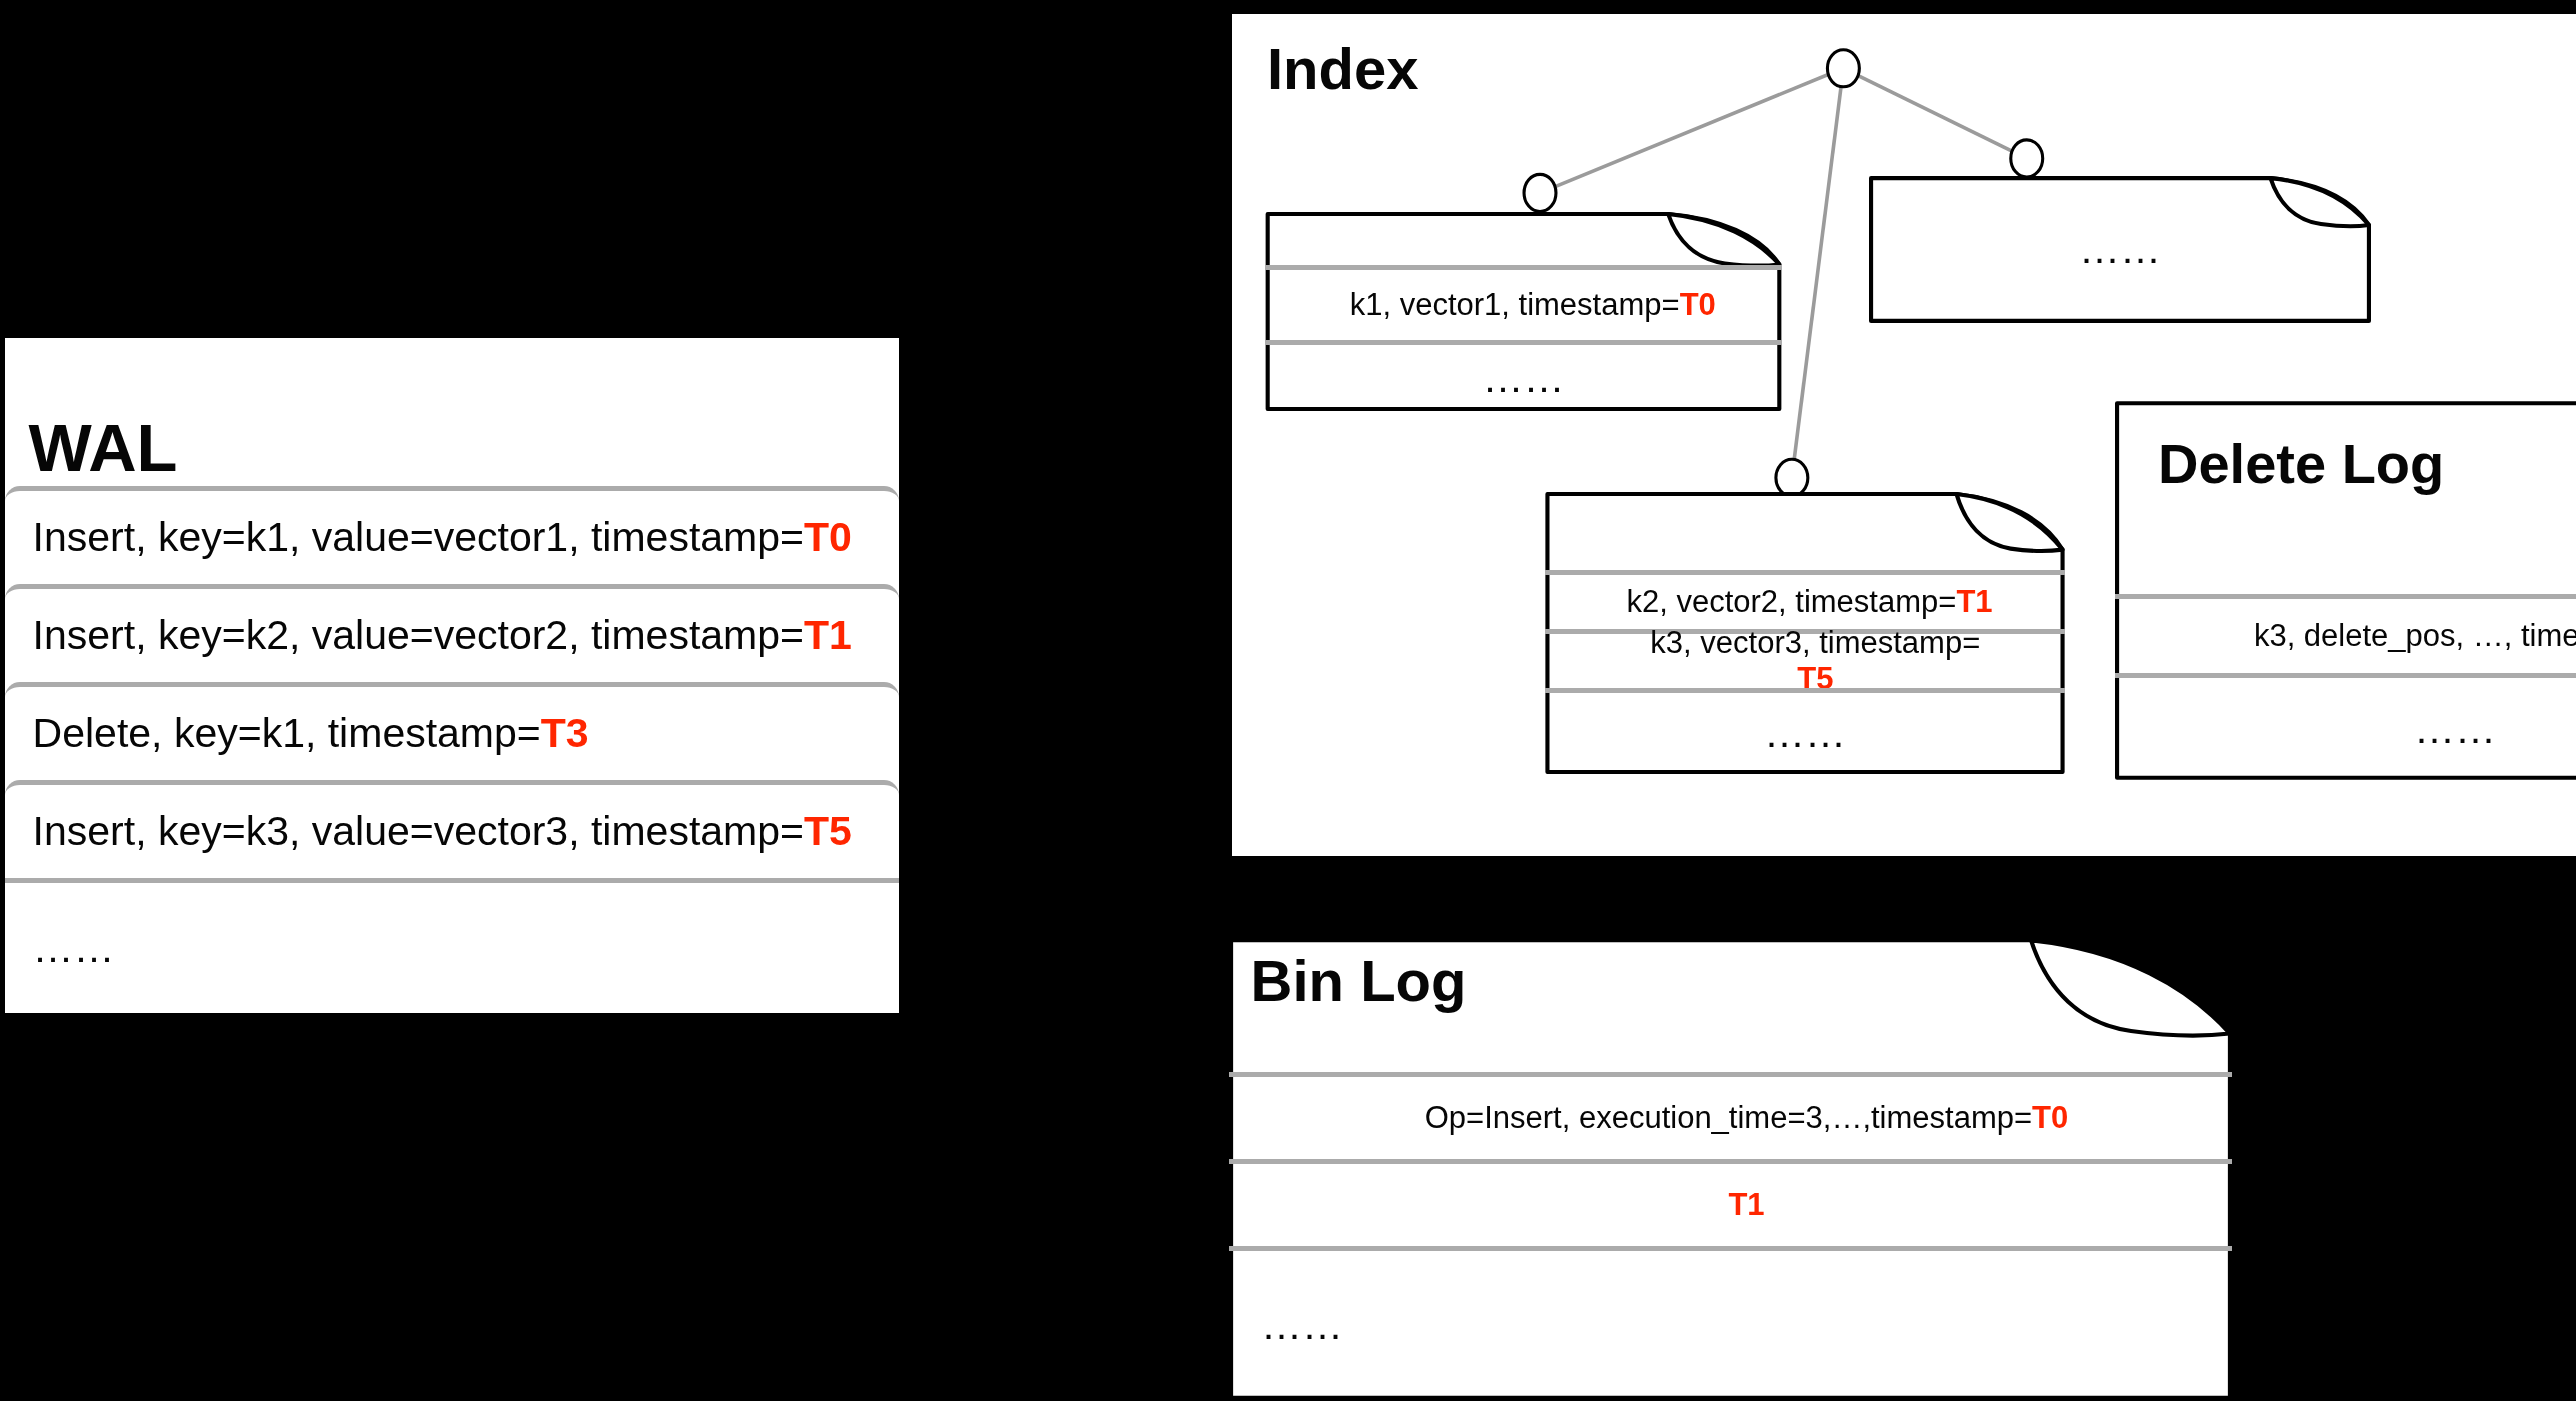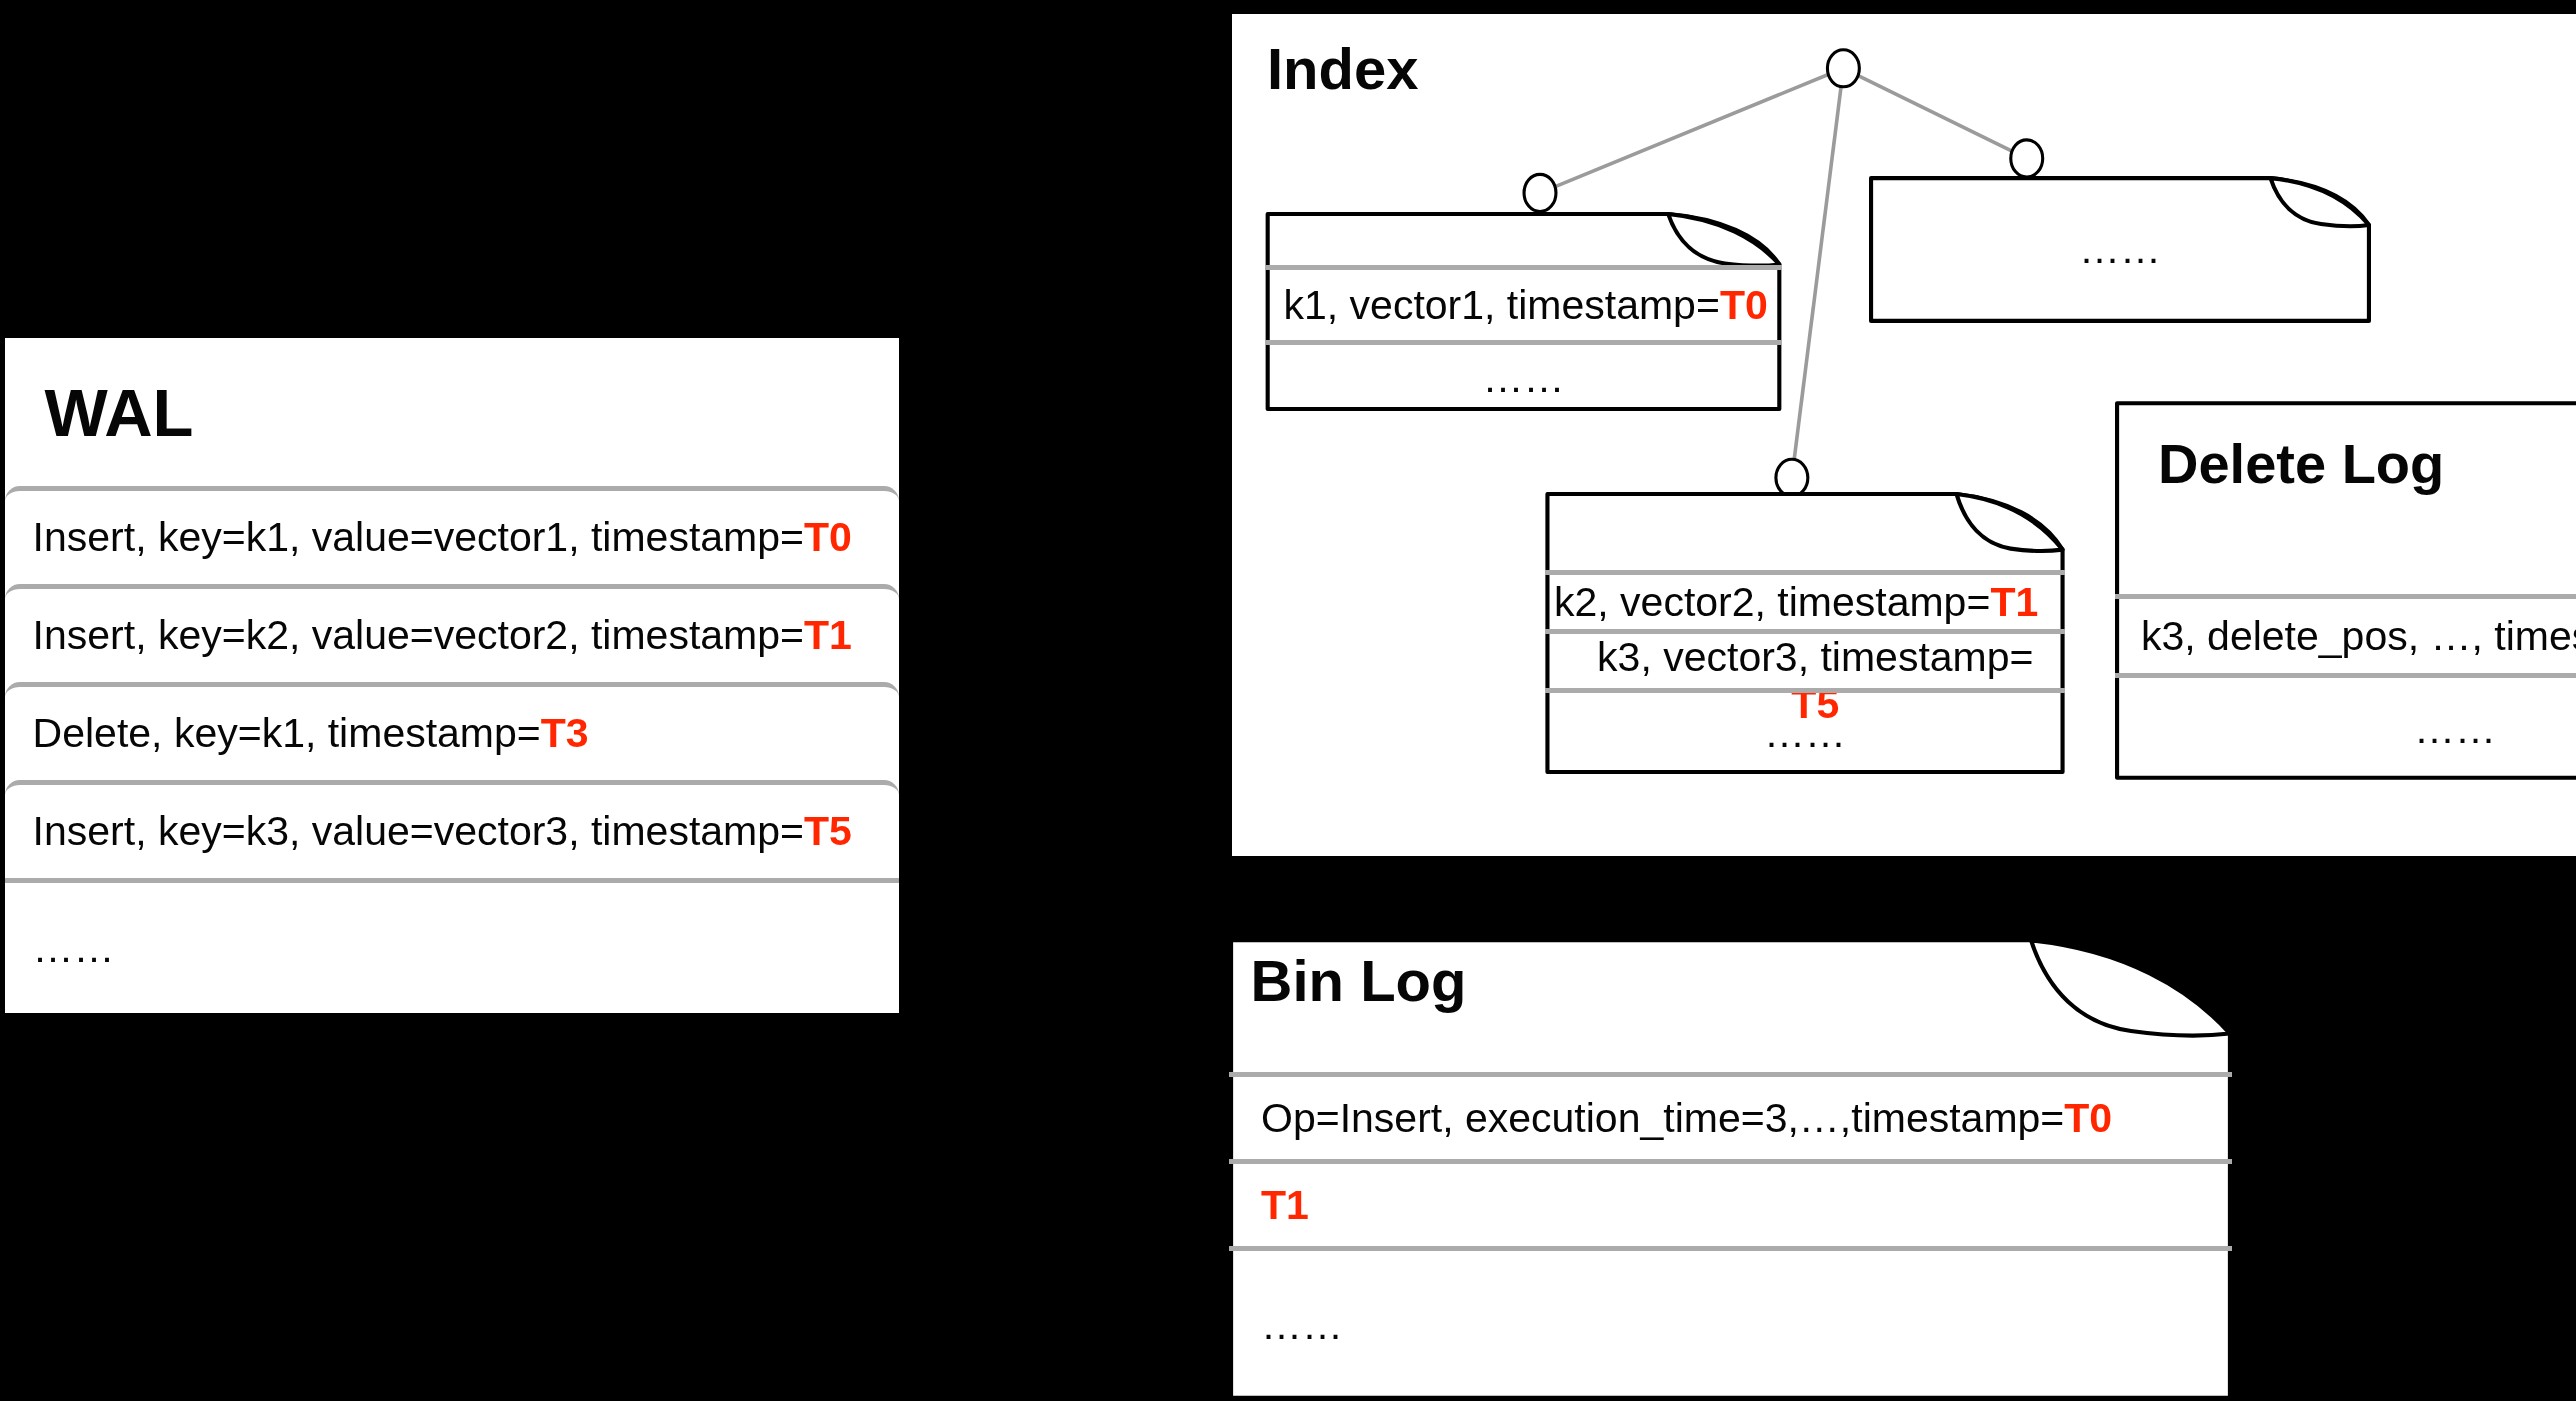--- a/index.html
+++ b/index.html
@@ -23,22 +23,22 @@
     position: absolute;
     left: 4.6px; top: 338px;
     width: 894px; height: 675px;
     background: var(--panel, #fff);
     display: flex;
     flex-direction: column;
     box-sizing: border-box;
   }
   .wal-title-block {
     height: 148px;
-    display: flex; align-items: center;
-    padding-left: 40px;
+    display: flex; align-items: flex-end;
+    padding-left: 24px;
     font-size: 67px;
     box-sizing: border-box;
   }
   .wal-row {
     height: 98px;
     border-top: 5.2px solid var(--separator, #ababab);
     display: flex; align-items: center;
     padding-left: 28px;
     font-size: 41px;
     box-sizing: border-box;
@@ -88,23 +88,24 @@
     position: absolute;
     left: 0; top: 0; right: 0; bottom: 0;
     display: flex;
     flex-direction: column;
     box-sizing: border-box;
   }
   .doc-header { box-sizing: border-box; }
   .doc-row {
     border-top: 5.2px solid var(--separator, #ababab);
     display: flex; align-items: center;
-    font-size: 41px;
+    font-size: 31px;
     box-sizing: border-box;
     white-space: pre;
+    justify-content: center;
   }
   .doc-more {
     flex: 1;
     border-top: 5.2px solid var(--separator, #ababab);
     display: flex; align-items: center;
     font-size: 41px;
     box-sizing: border-box;
   }
   .centered { justify-content: center; }
 

